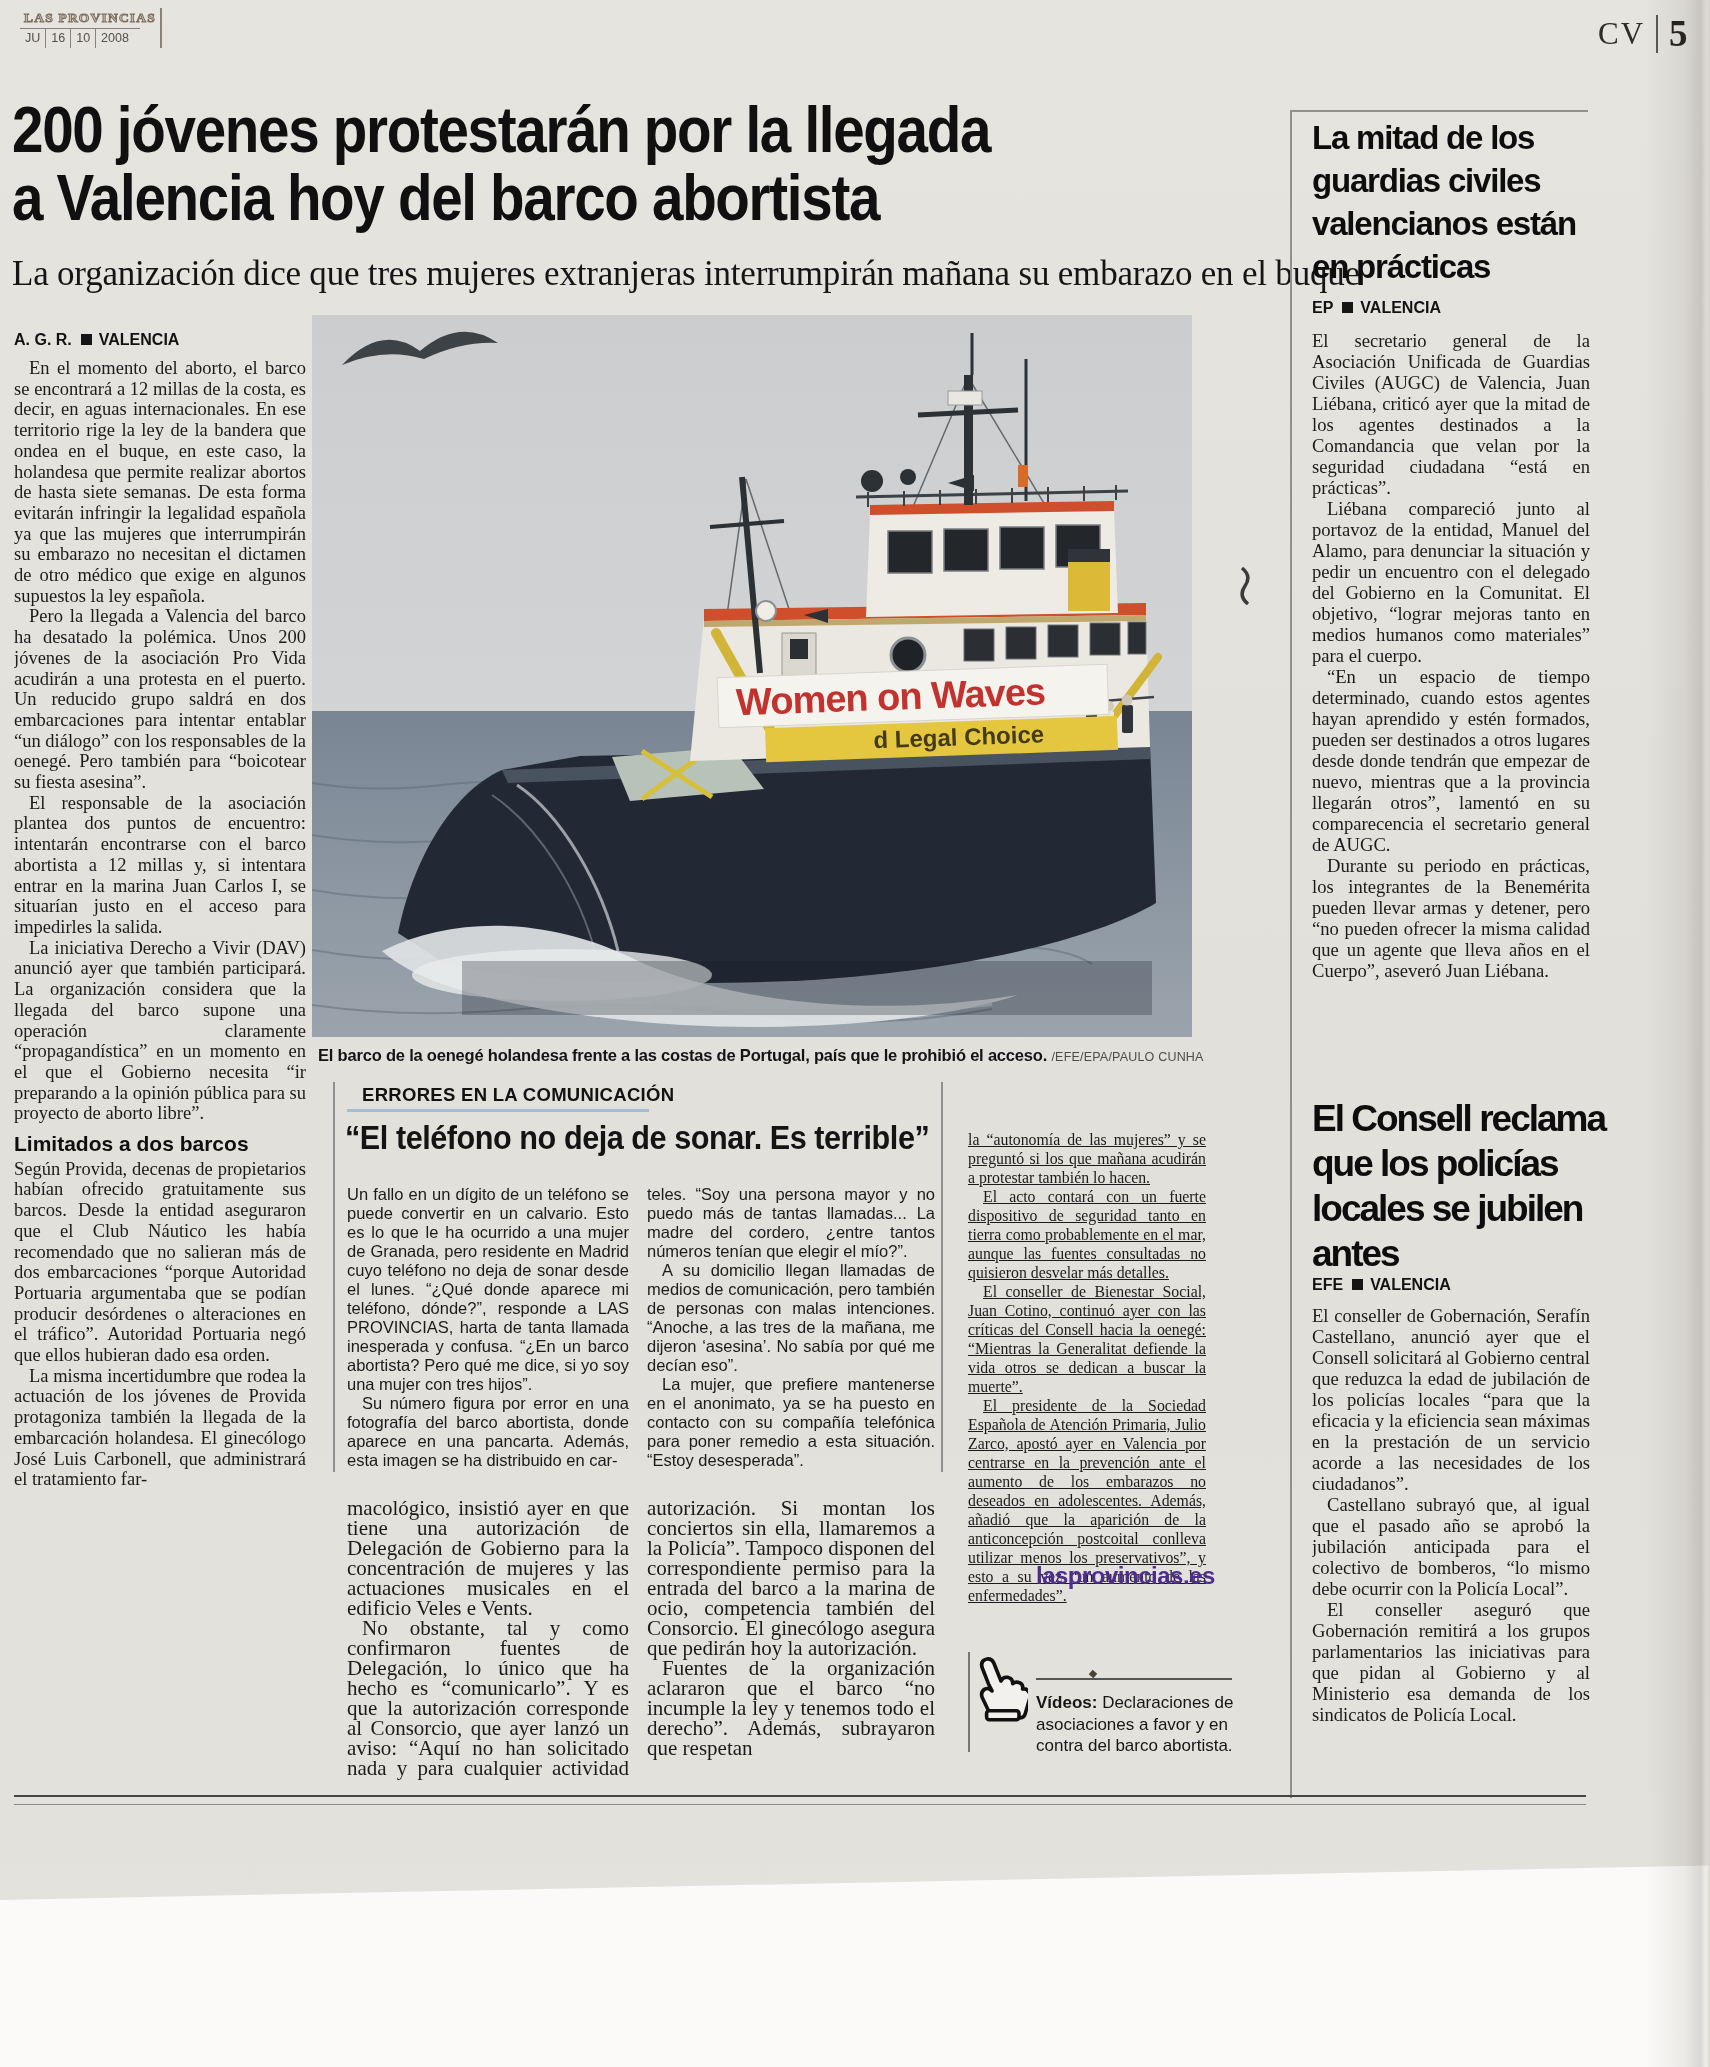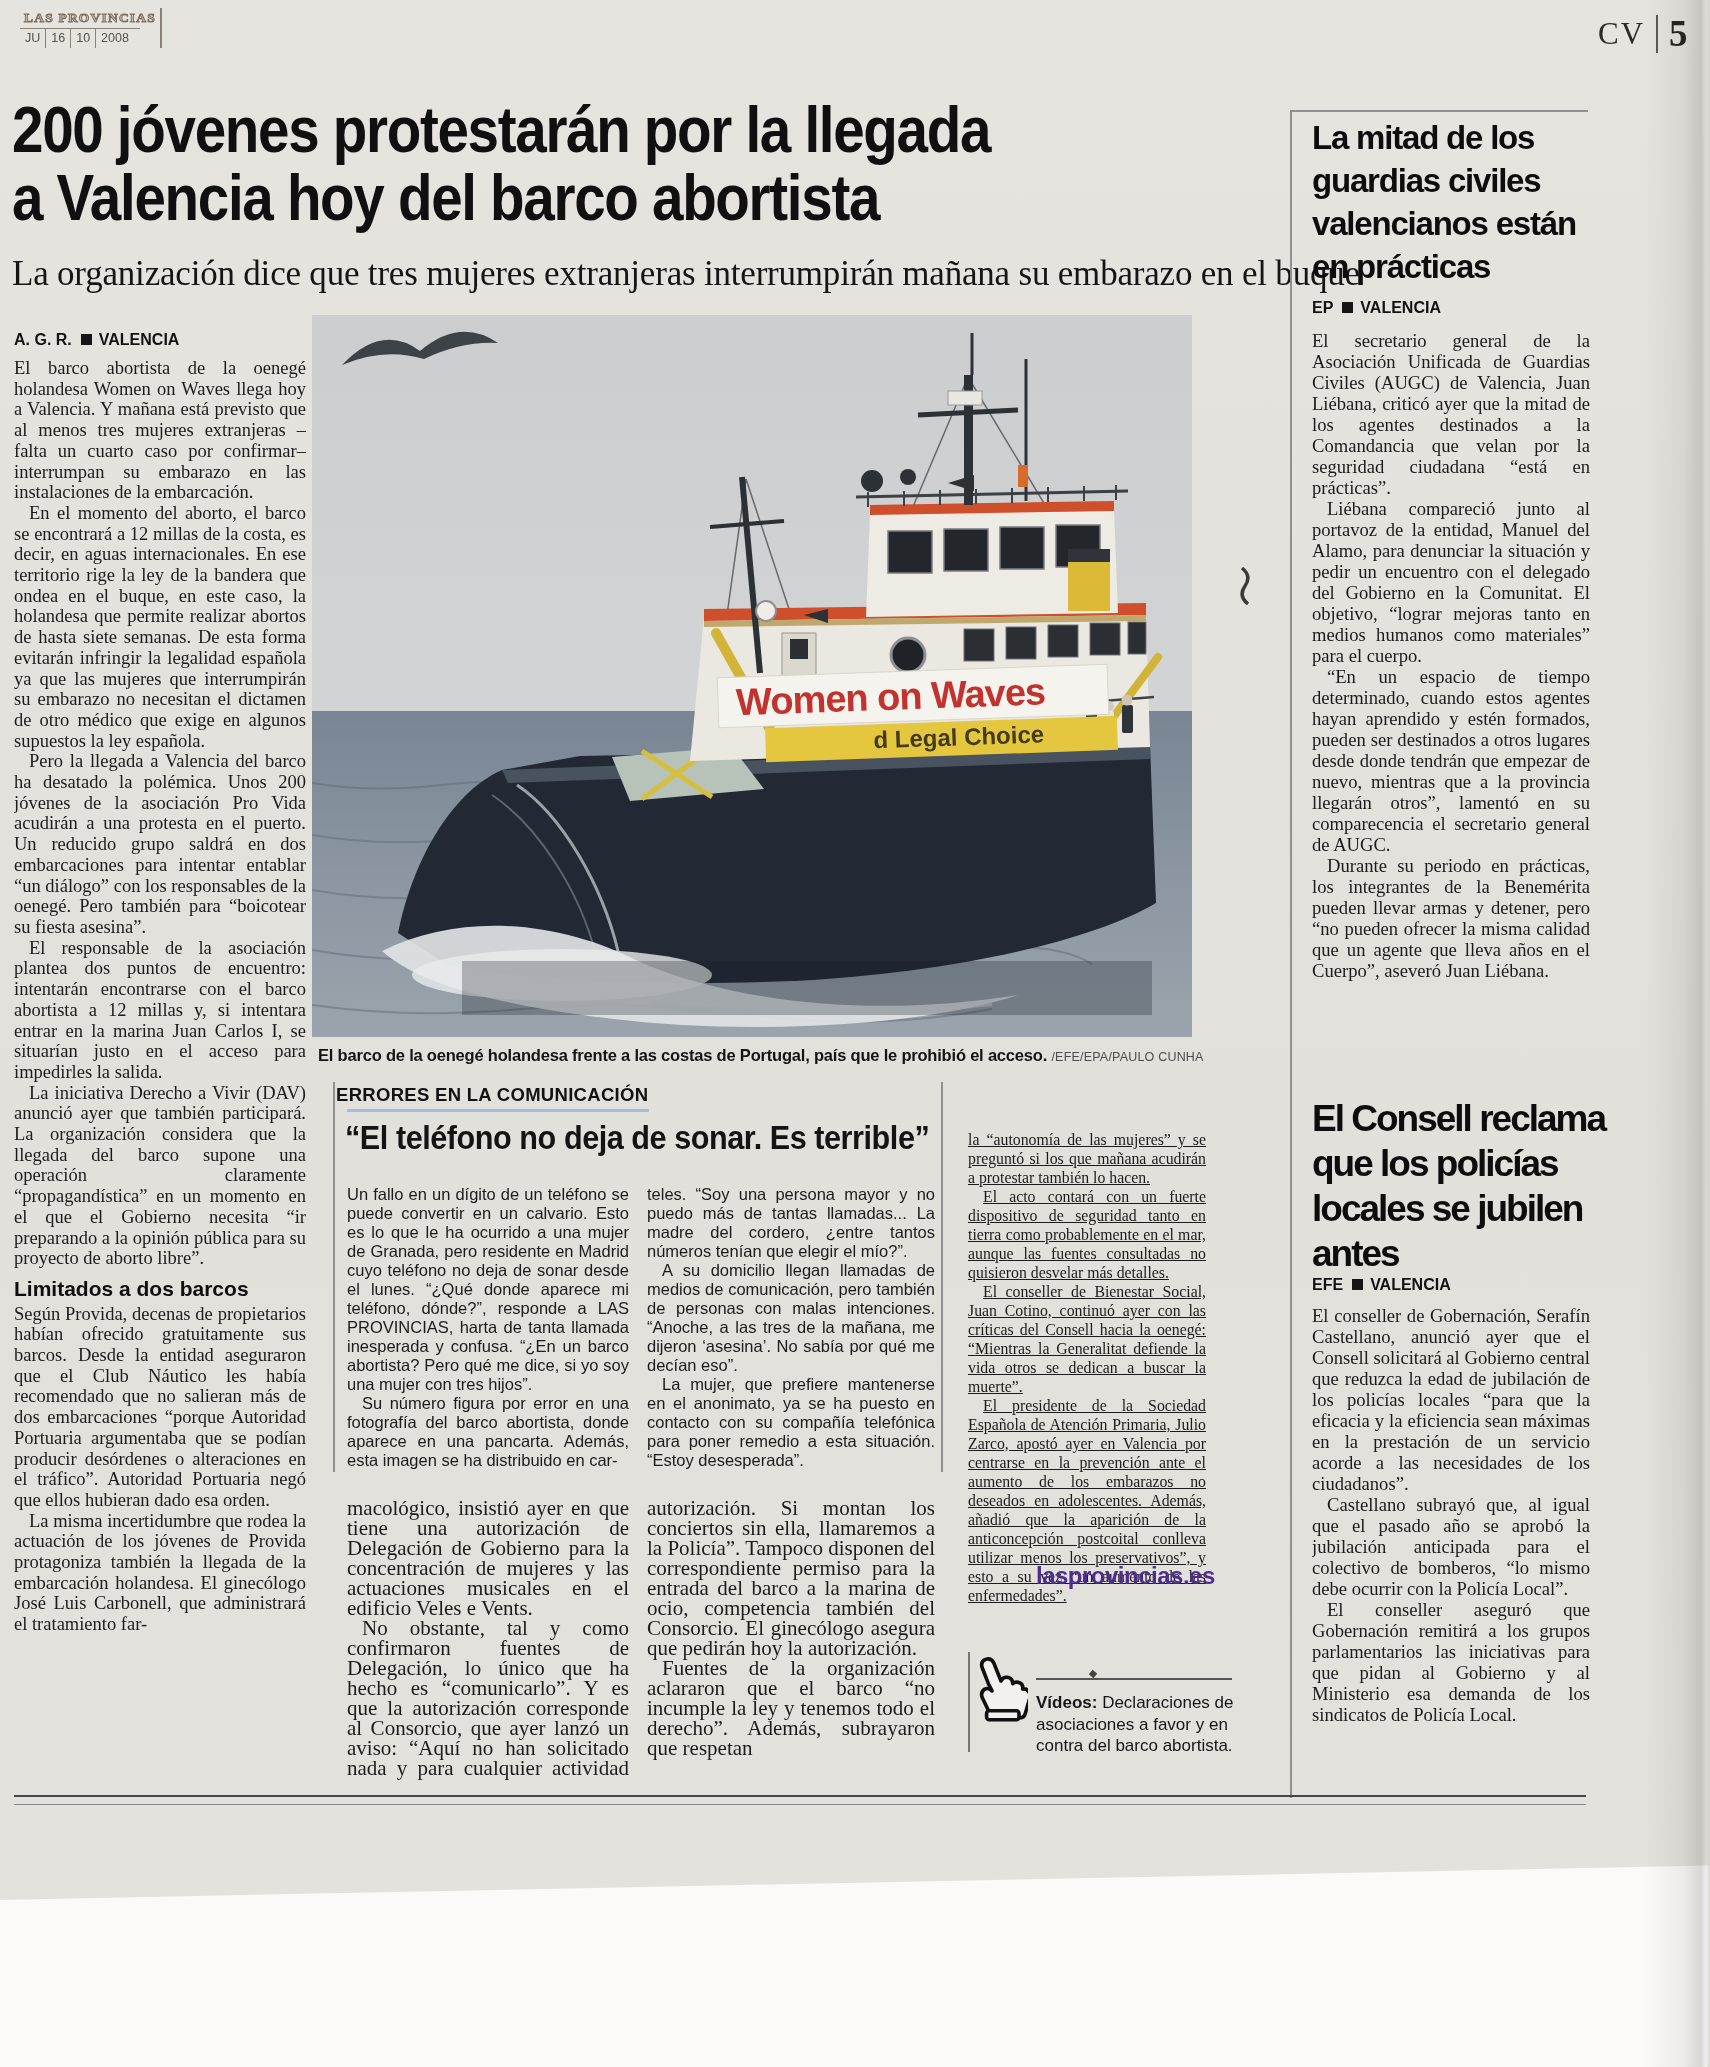--- a/index.html
+++ b/index.html
@@ -34,21 +34,21 @@
   .leftcol{left:14px;top:358px;width:292px;height:1424px;font-size:18.5px;line-height:20.7px;}
   .crosshead{font-family:"Liberation Sans",sans-serif;font-weight:bold;font-size:21px;margin:10px 0 4px;text-indent:0;color:#0f0f0f;}
   
   .photo{left:312px;top:315px;width:880px;height:722px;background:#c9cbcd;}
   .caption{left:318px;top:1046px;font-family:"Liberation Sans",sans-serif;font-weight:bold;font-size:16.5px;
     color:#141414;white-space:nowrap;letter-spacing:-.2px;}
   .credit{font-weight:normal;font-size:12.5px;color:#4c4c4c;letter-spacing:.2px;}
   
   .vrule{background:#909090;width:2px;}
   .hrule{background:#909090;height:2px;}
-  .kicker{left:336px;top:1084px;font-family:"Liberation Sans",sans-serif;font-weight:bold;font-size:18.5px;
+  .kicker{left:362px;top:1084px;font-family:"Liberation Sans",sans-serif;font-weight:bold;font-size:18.5px;
     letter-spacing:.3px;color:#121212;white-space:nowrap;}
   .kicker-rule{left:347px;top:1109px;width:302px;height:3px;background:#a2bdd8;}
   .phone-headline{left:345px;top:1118px;font-family:"Liberation Sans",sans-serif;font-weight:bold;font-size:34px;color:#141414;}
   .phonecol{font-family:"Liberation Sans",sans-serif;font-size:16.5px;line-height:19px;width:282px;height:292px;}
   .contcol{font-size:21px;line-height:20px;width:282px;height:282px;}
   .col4{left:968px;top:1130px;width:238px;height:502px;font-size:15.8px;line-height:19px;text-decoration:underline;}
   
   .promo-site{left:1036px;top:1562px;font-family:"Liberation Sans",sans-serif;font-weight:bold;font-size:24px;
     color:#4f2d8f;letter-spacing:-.5px;white-space:nowrap;}
   .promo-text{left:1036px;top:1692px;width:208px;font-family:"Liberation Sans",sans-serif;font-size:17px;
@@ -92,21 +92,20 @@
     <div><span class="cond">200 jóvenes protestarán por la llegada</span></div>
     <div><span class="cond">a Valencia hoy del barco abortista</span></div>
   </div>
   <div class="abs subhead">La organización dice que tres mujeres extranjeras interrumpirán mañana su embarazo en el buque</div>
 
   <div class="abs byline" style="left:14px;top:331px;">
     <span>A. G. R.</span><span class="sq"></span><span>VALENCIA</span>
   </div>
 
   <div class="abs bodycol leftcol">
-    <p class="noind">El barco abortista de la oenegé holandesa Women on Waves llega hoy a Valencia. Y mañana está previsto que al menos tres mujeres extranjeras –falta un cuarto caso por confirmar– interrumpan su embarazo en las instalaciones de la embarcación.</p>
     <p>En el momento del aborto, el barco se encontrará a 12 millas de la costa, es decir, en aguas internacionales. En ese territorio rige la ley de la bandera que ondea en el buque, en este caso, la holandesa que permite realizar abortos de hasta siete semanas. De esta forma evitarán infringir la legalidad española ya que las mujeres que interrumpirán su embarazo no necesitan el dictamen de otro médico que exige en algunos supuestos la ley española.</p>
     <p>Pero la llegada a Valencia del barco ha desatado la polémica. Unos 200 jóvenes de la asociación Pro Vida acudirán a una protesta en el puerto. Un reducido grupo saldrá en dos embarcaciones para intentar entablar “un diálogo” con los responsables de la oenegé. Pero también para “boicotear su fiesta asesina”.</p>
     <p>El responsable de la asociación plantea dos puntos de encuentro: intentarán encontrarse con el barco abortista a 12 millas y, si intentara entrar en la marina Juan Carlos I, se situarían justo en el acceso para impedirles la salida.</p>
     <p>La iniciativa Derecho a Vivir (DAV) anunció ayer que también participará. La organización considera que la llegada del barco supone una operación claramente “propagandística” en un momento en el que el Gobierno necesita “ir preparando a la opinión pública para su proyecto de aborto libre”.</p>
     <h3 class="crosshead">Limitados a dos barcos</h3>
     <p class="noind">Según Provida, decenas de propietarios habían ofrecido gratuitamente sus barcos. Desde la entidad aseguraron que el Club Náutico les había recomendado que no salieran más de dos embarcaciones “porque Autoridad Portuaria argumentaba que se podían producir desórdenes o alteraciones en el tráfico”. Autoridad Portuaria negó que ellos hubieran dado esa orden.</p>
     <p>La misma incertidumbre que rodea la actuación de los jóvenes de Provida protagoniza también la llegada de la embarcación holandesa. El ginecólogo José Luis Carbonell, que administrará el tratamiento far-</p>
   </div>
 
   <div class="abs photo">

